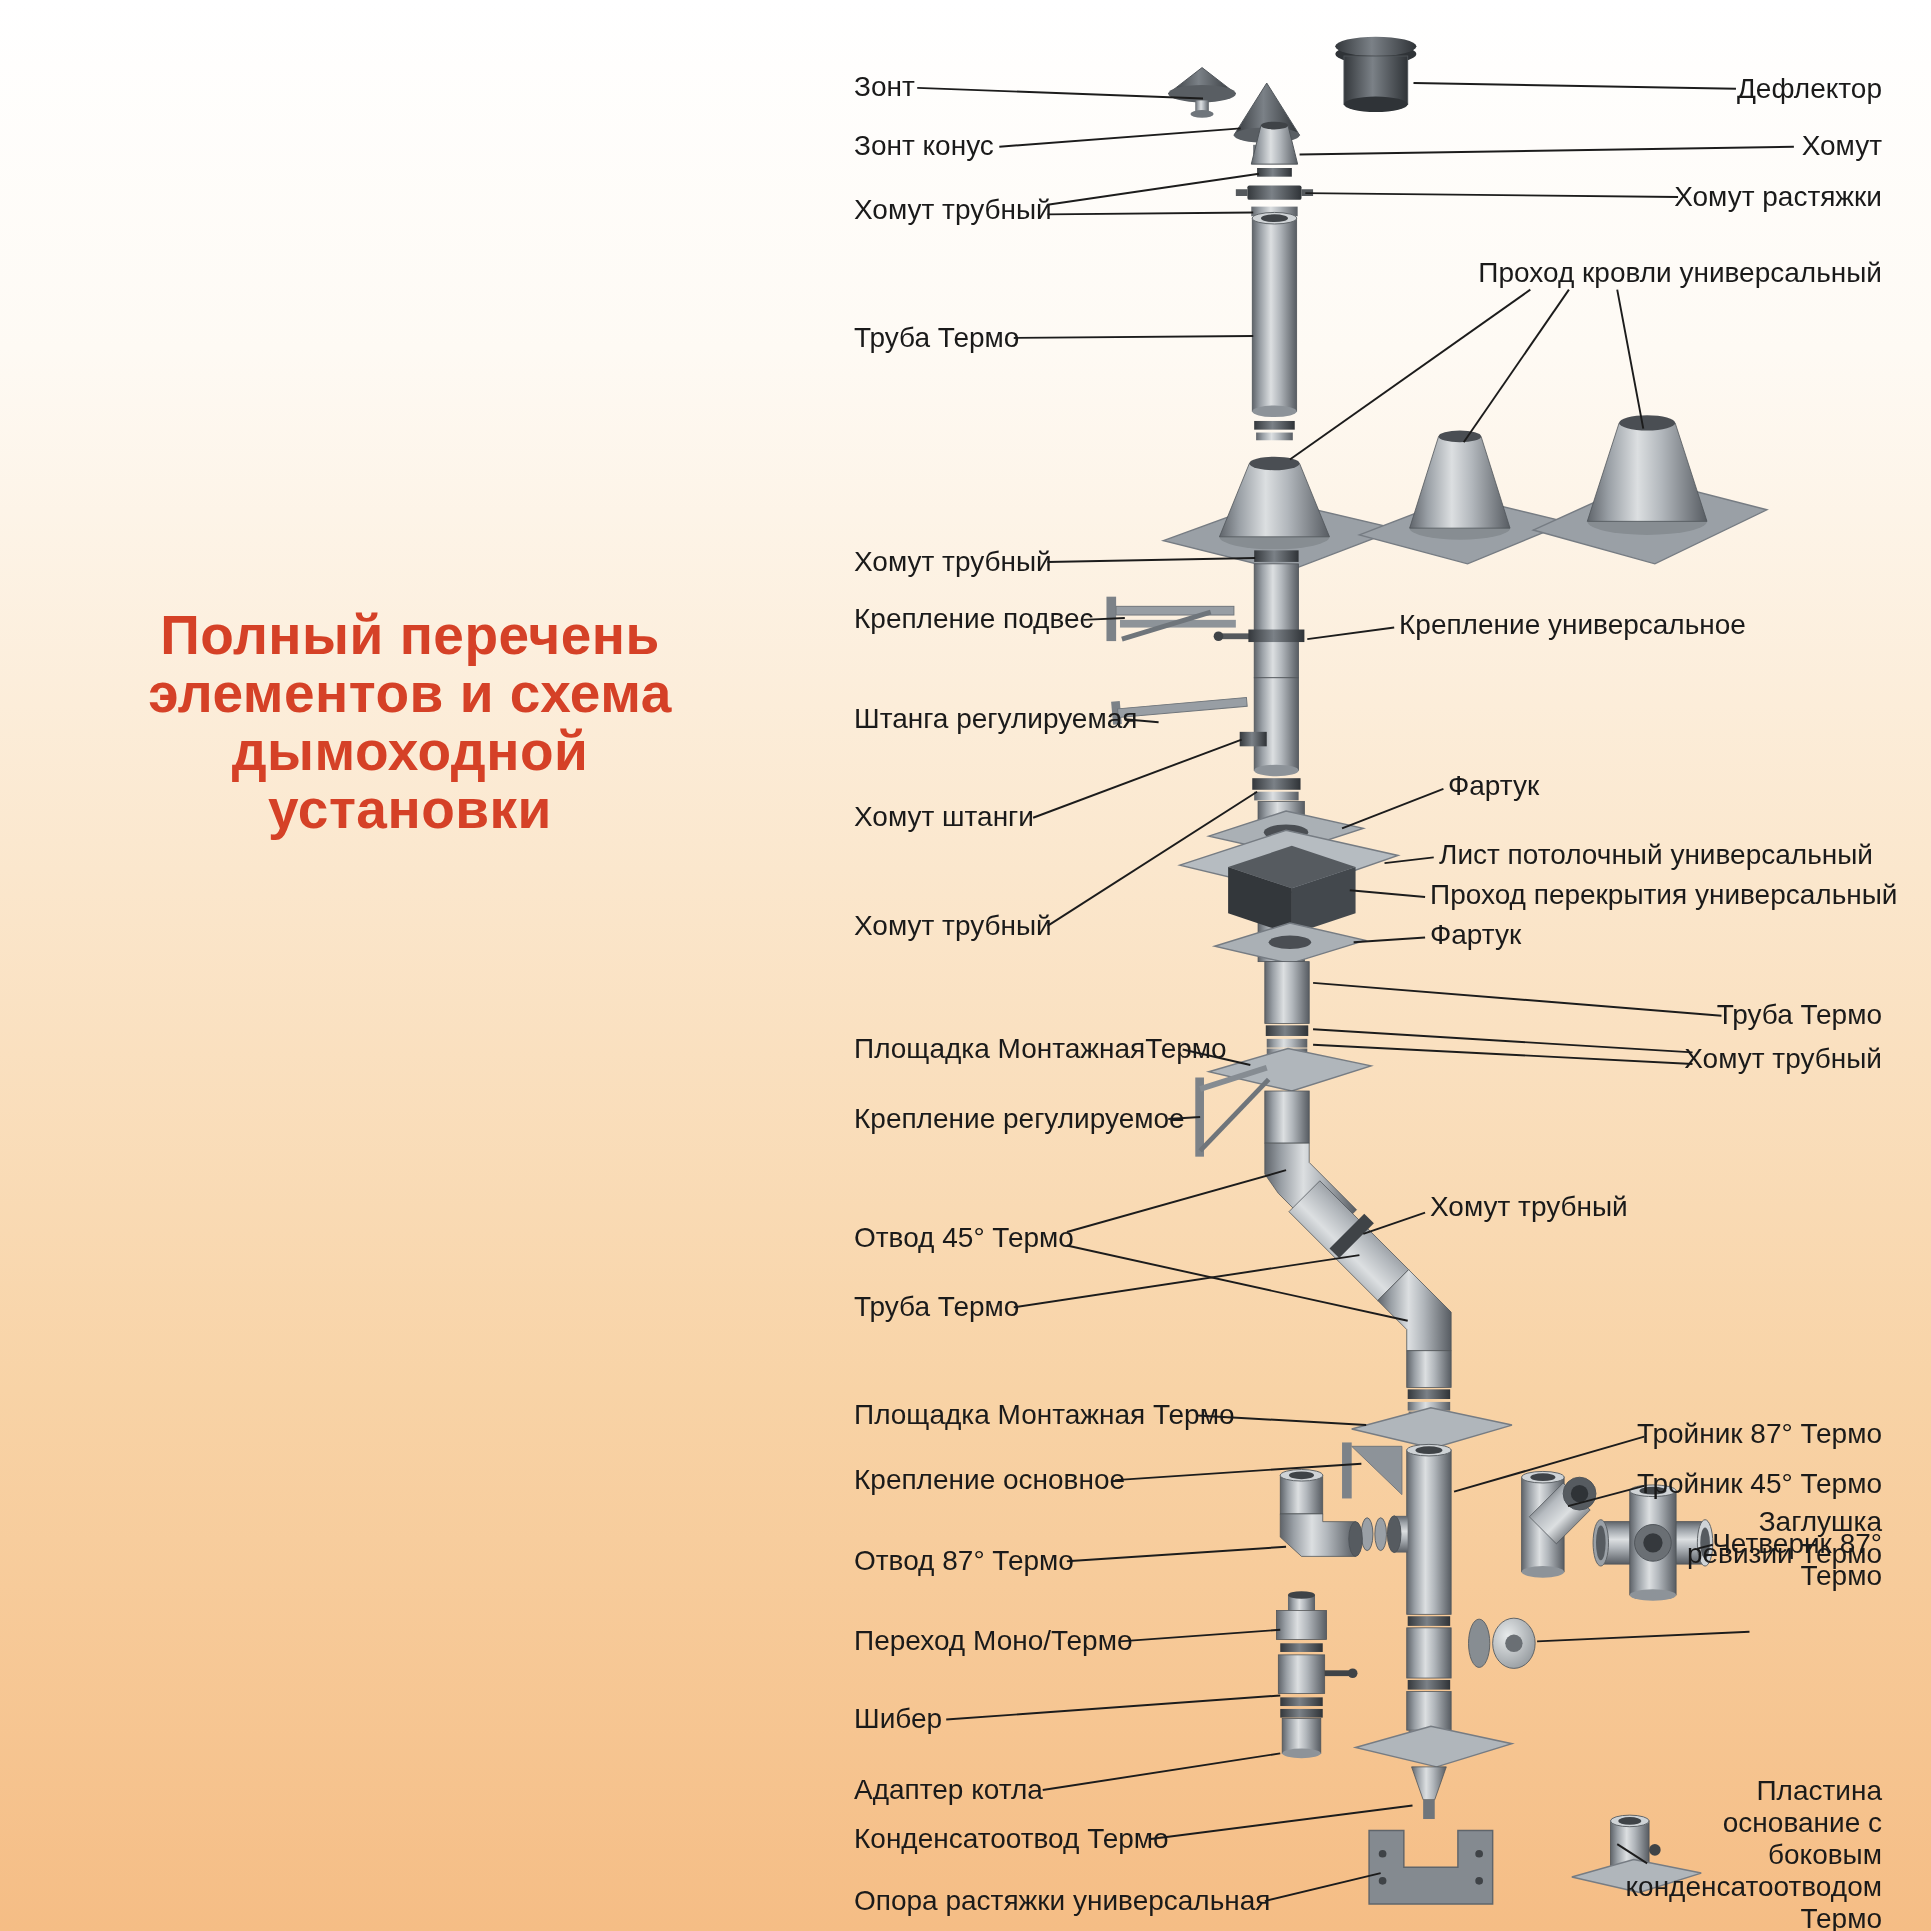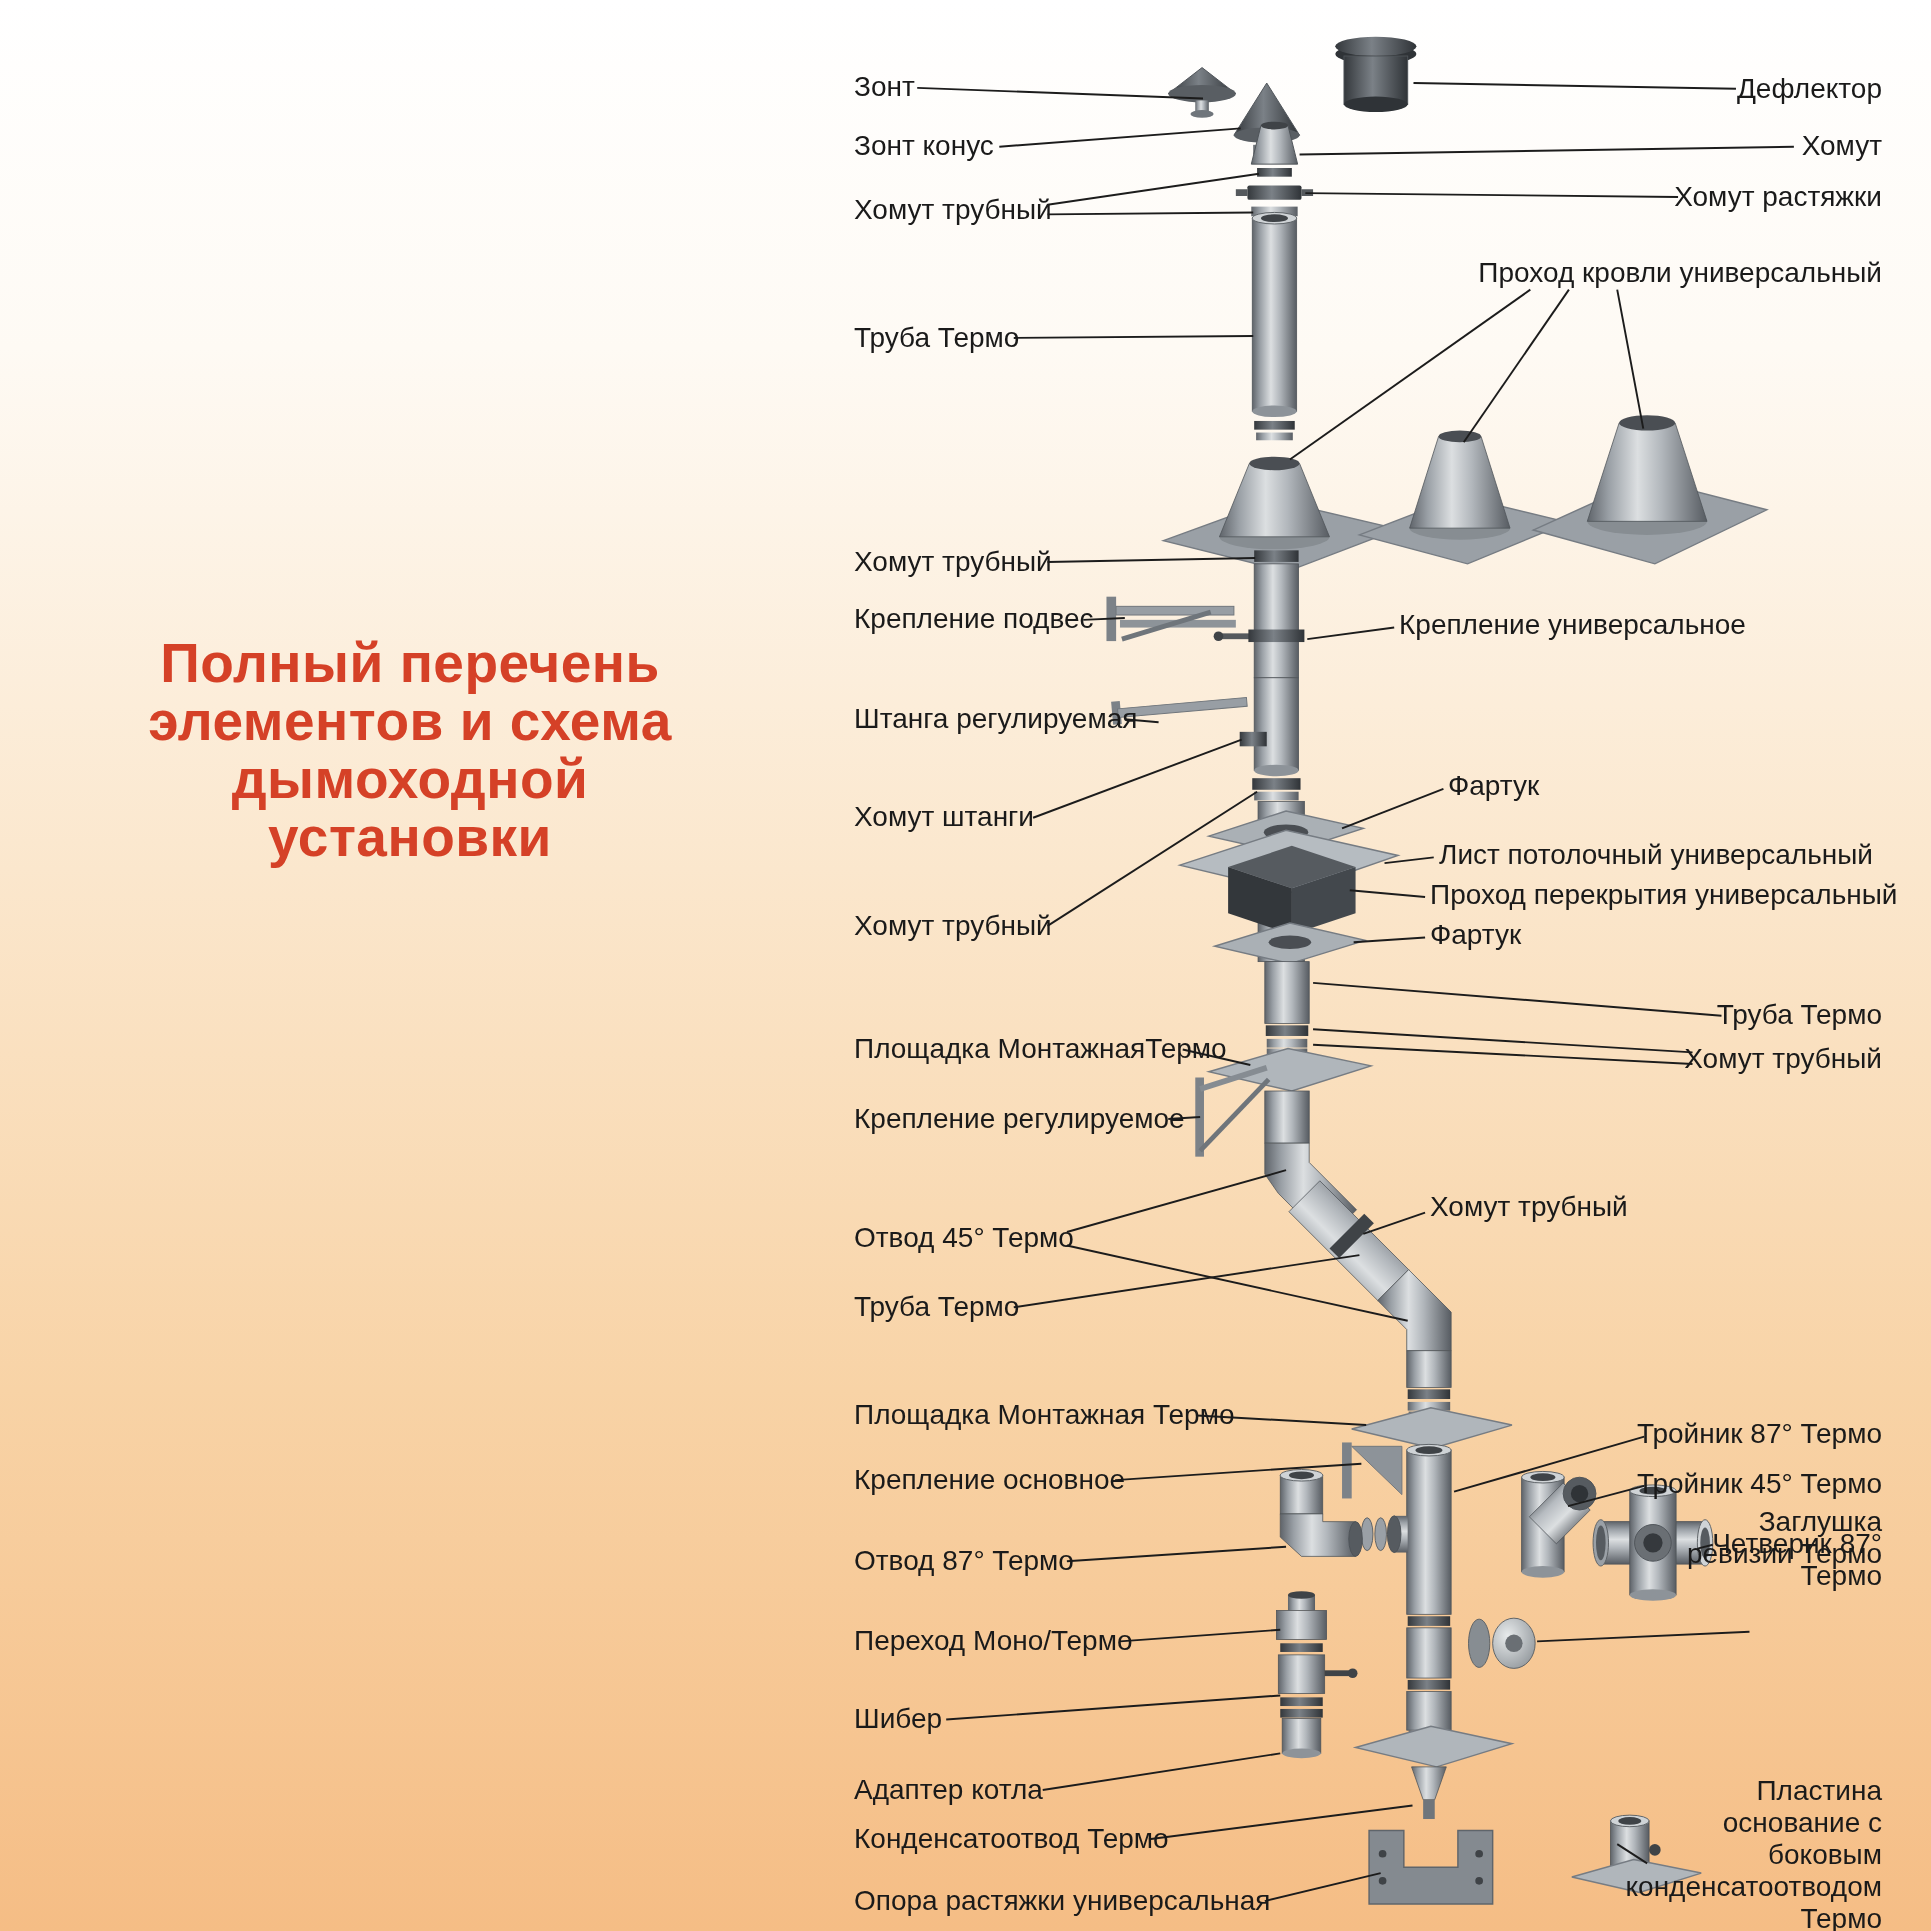--- a/index.html
+++ b/index.html
@@ -3,21 +3,21 @@
 <meta charset="utf-8">
 <style>
   html,body{margin:0;padding:0;}
   .canvas{
     position:relative;width:1931px;height:1931px;overflow:hidden;
     background:linear-gradient(180deg,#ffffff 0%,#fefaf4 18%,#fbe7cd 45%,#f8d3a6 72%,#f5bd85 100%);
     font-family:"Liberation Sans",sans-serif;
   }
   .title{
     position:absolute;left:53px;top:606px;width:714px;text-align:center;
-    font-weight:bold;font-size:55px;line-height:58px;color:#d54127;letter-spacing:0.5px;margin-top:28px;
+    font-weight:bold;font-size:55px;line-height:58px;color:#d54127;letter-spacing:0.5px;
   }
   .title span{display:block;}
   .lbl{position:absolute;font-size:28px;line-height:32px;color:#1a1a1a;white-space:nowrap;}
   .lbl.r{text-align:right;}
   .lbl.wrap{white-space:normal;}
   svg.diagram{position:absolute;left:0;top:0;}
 </style>
 </head>
 <body>
 

